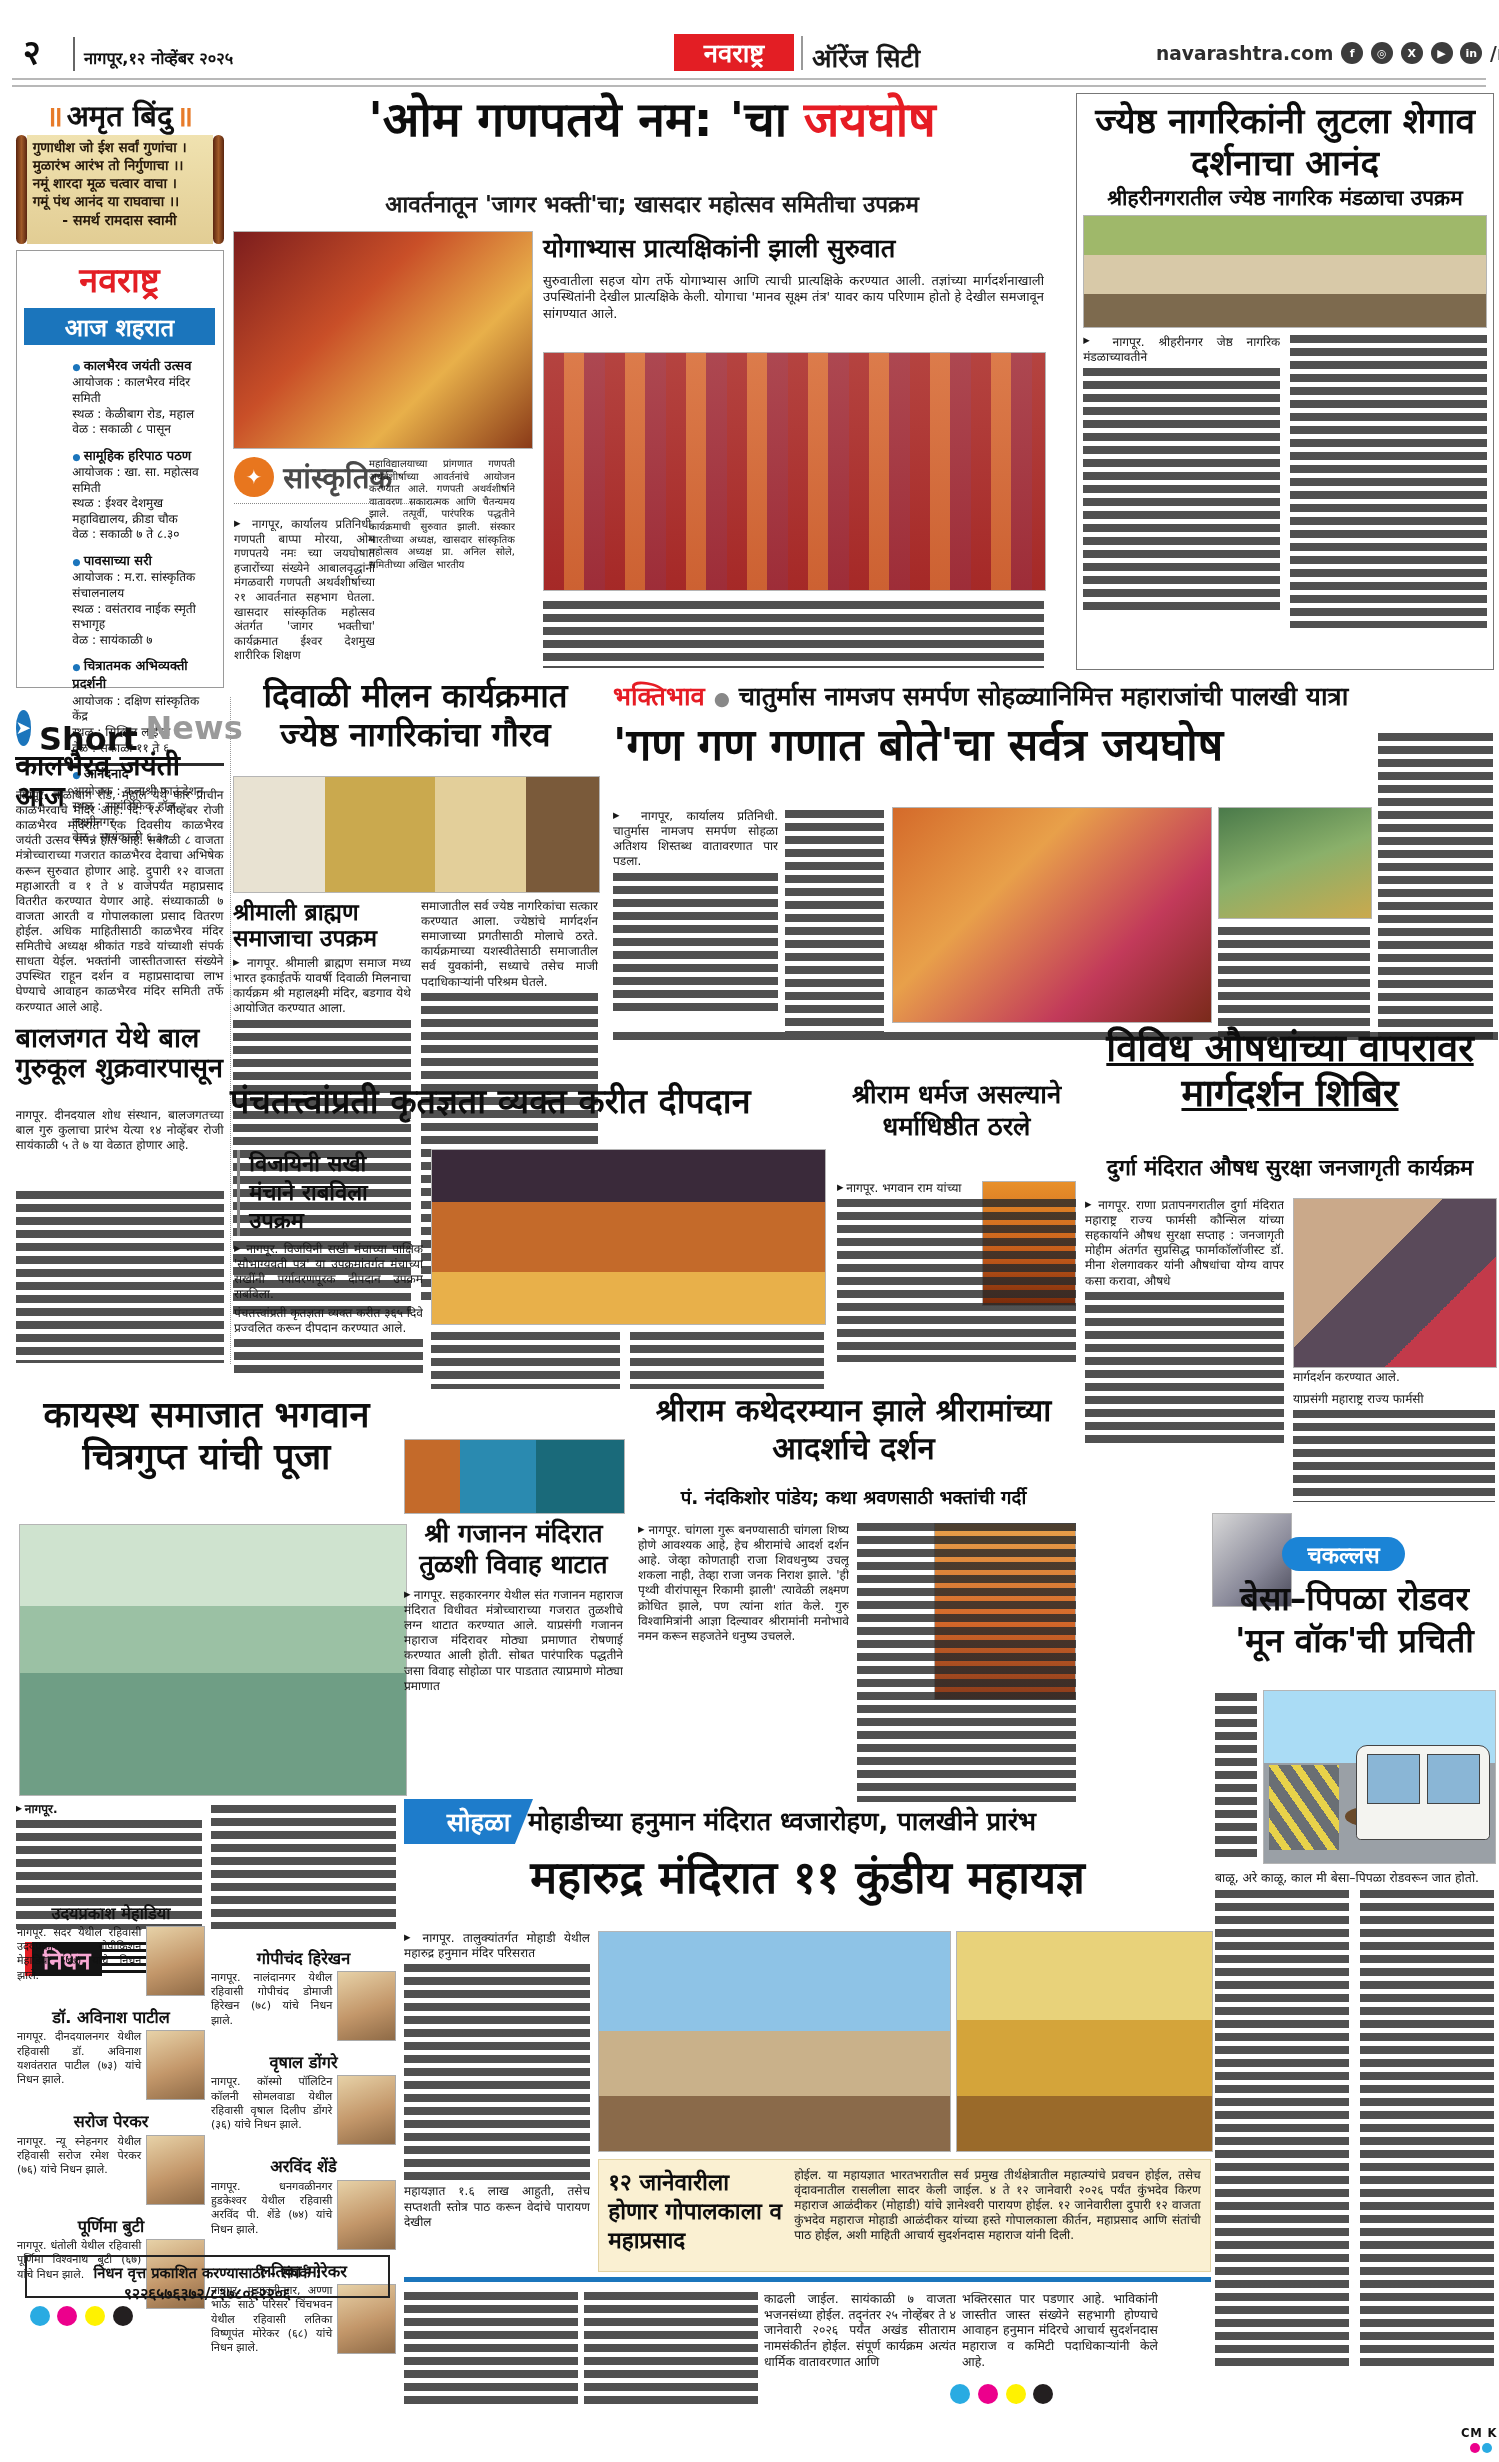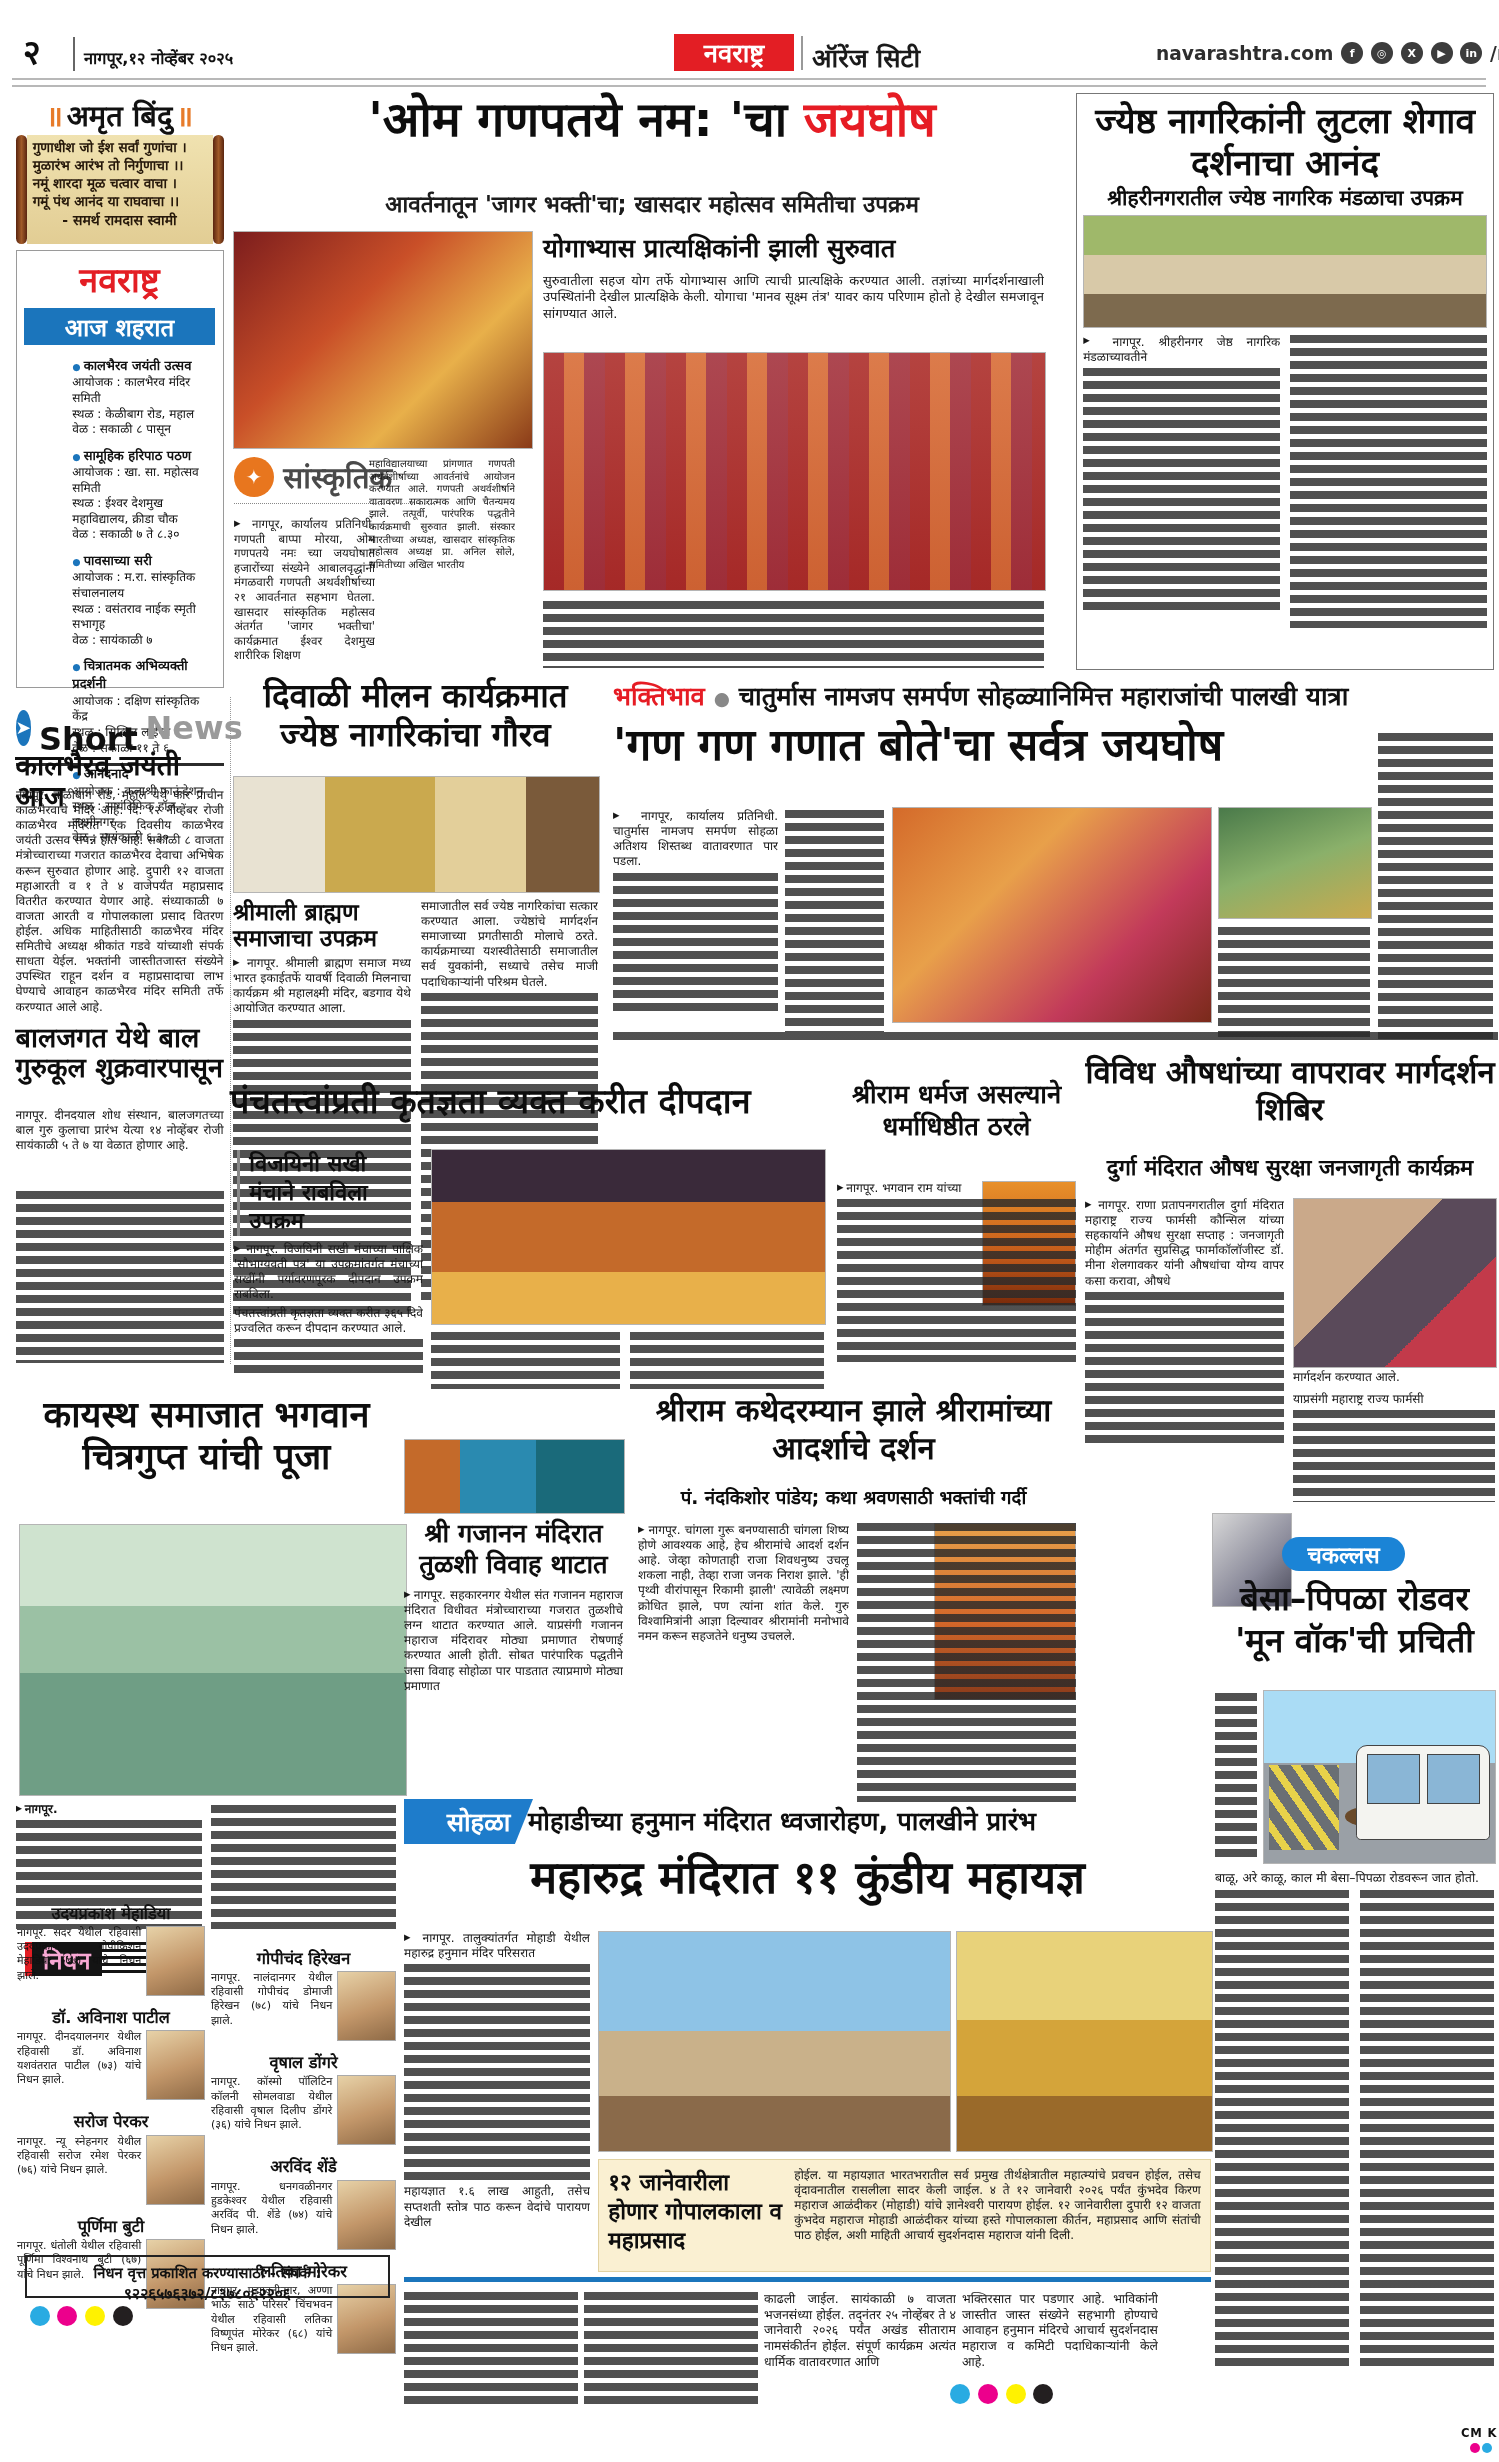--- a/index.html
+++ b/index.html
@@ -292,21 +292,21 @@
   <div class="abs sim" style="left:630px;top:1332px;width:194px;height:57px;"></div>
 
   <div class="abs hd ctr" style="left:837px;top:1079px;width:239px;font-size:25.6px;line-height:1.25;">श्रीराम धर्मज असल्याने धर्माधिष्ठीत ठरले</div>
   <div class="abs" style="left:837px;top:1181px;width:239px;height:208px;overflow:hidden;">
     <div class="photo" style="float:right;width:92px;height:123px;margin:0 0 3.1px 6.2px;
          background:linear-gradient(180deg,#e8902a,#c45a1a 60%,#7a2a0a);"></div>
     <p class="body tri" style="margin:0 0 3.1px 0;">नागपूर. भगवान राम यांच्या</p>
     <div class="sim" style="height:163px;"></div>
   </div>
 
-  <div class="abs hd ctr" style="left:1085px;top:1054px;width:410px;font-size:31px;line-height:1.18;">विविध औषधांच्या वापरावर मार्गदर्शन शिबिर</div>
+  <div class="abs hd ctr" style="left:1085px;top:1026px;width:410px;font-size:38px;line-height:1.18;text-decoration:underline;">विविध औषधांच्या वापरावर मार्गदर्शन शिबिर</div>
   <div class="abs hd ctr" style="left:1085px;top:1156px;width:410px;font-size:22px;">दुर्गा मंदिरात औषध सुरक्षा जनजागृती कार्यक्रम</div>
   <div class="abs" style="left:1085px;top:1198px;width:199px;">
     <p class="body tri" style="margin:0 0 3.1px 0;">नागपूर. राणा प्रतापनगरातील दुर्गा मंदिरात महाराष्ट्र राज्य फार्मसी कौन्सिल यांच्या सहकार्याने औषध सुरक्षा सप्ताह : जनजागृती मोहीम अंतर्गत सुप्रसिद्ध फार्माकॉलॉजीस्ट डॉ. मीना शेलगावकर यांनी औषधांचा योग्य वापर कसा करावा, औषधे</p>
     <div class="sim" style="height:154px;"></div>
   </div>
   <div class="abs photo" style="left:1293px;top:1198px;width:202px;height:168px;
        background:linear-gradient(135deg,#caa98a 0 40%,#5a4a5a 40% 70%,#c23a4a 70% 100%);"></div>
   <div class="abs body" style="left:1293px;top:1370px;width:202px;height:17px;">मार्गदर्शन करण्यात आले.</div>
   <div class="abs" style="left:1293px;top:1392px;width:202px;">
     <p class="body" style="margin:0 0 3.1px 0;">याप्रसंगी महाराष्ट्र राज्य फार्मसी</p>

